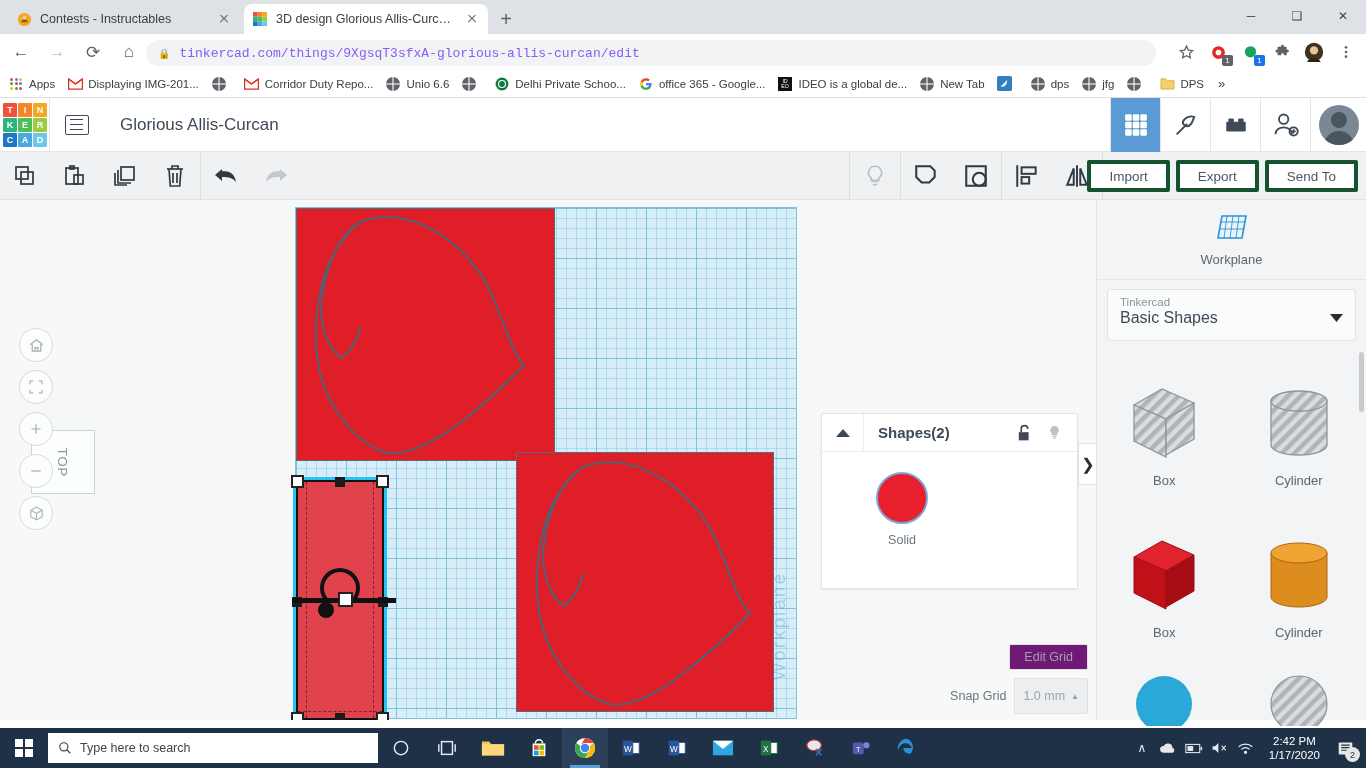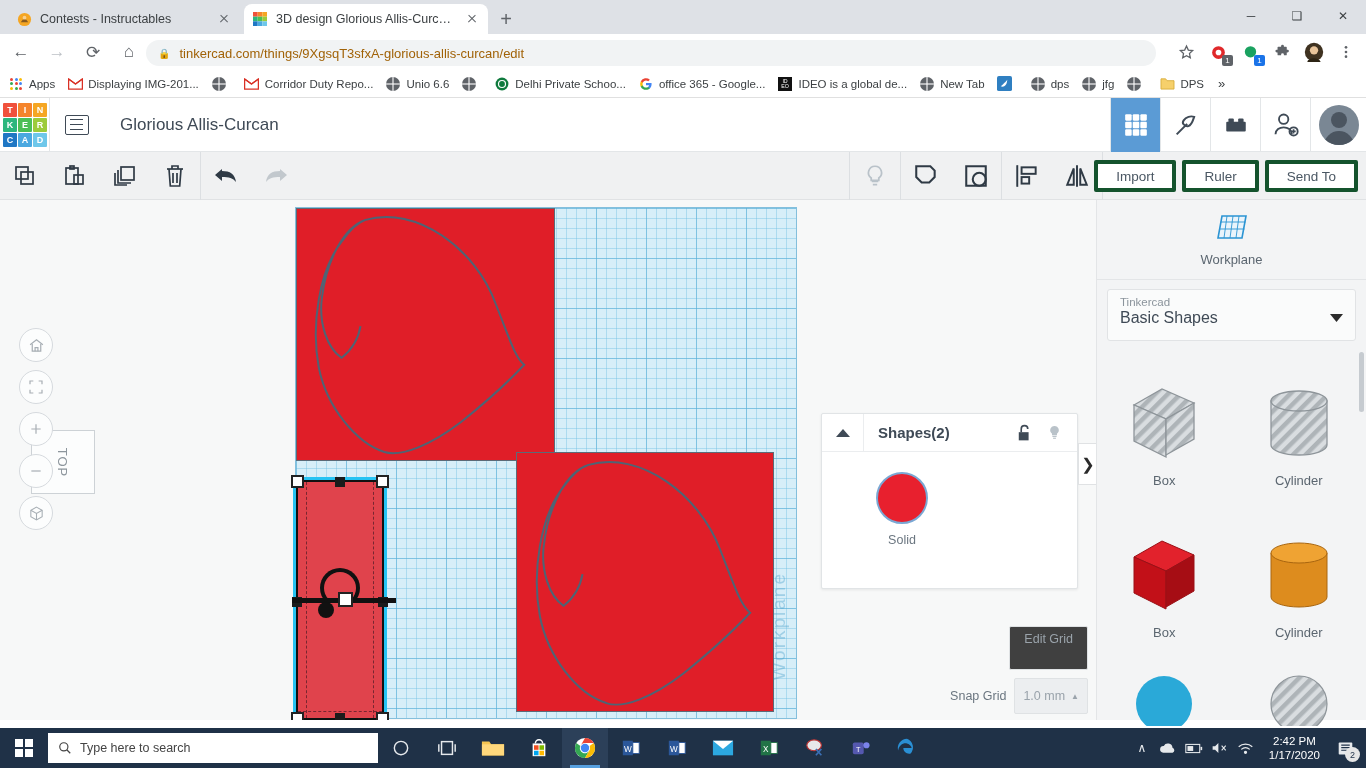--- a/index.html
+++ b/index.html
@@ -51,21 +51,21 @@
   .nav-ico { width: 30px; height: 30px; margin-left: 6px;
              display: flex; align-items: center; justify-content: center;
              color: #5f6368; font-size: 17px; }
   .nav-ico.disabled { color: #bdc1c6; }
   .omnibox {
     position: absolute; left: 146px; top: 6px; width: 1010px; height: 26px;
     background: #f1f3f4; border-radius: 13px;
     display: flex; align-items: center; padding: 0 12px;
   }
   .omnibox .lock { font-size: 10px; color: #5f6368; margin-right: 9px; }
-  .omnibox .url { font-size: 13px; color: #a16207; white-space: nowrap; }
+  .omnibox .url { font-size: 13px; color: #8b5cf6; white-space: nowrap; font-family: Liberation Mono, monospace; }
   .tb-right { position: absolute; right: 4px; top: 4px; display: flex; align-items: center; }
   .tb-ico { width: 28px; height: 28px; margin: 0 2px; position: relative;
             display: flex; align-items: center; justify-content: center; }
   .badge { position: absolute; right: -1px; bottom: 0px; min-width: 11px; height: 11px;
            border-radius: 2px; font-size: 8px; color: #fff; line-height: 11px;
            text-align: center; padding: 0 1px; }
 
   .bookmarks {
     position: absolute; left: 0; top: 70px; width: 1366px; height: 28px;
     background: #fff; display: flex; align-items: center;
@@ -218,22 +218,22 @@
   .sw-circle { width: 52px; height: 52px; border-radius: 50%;
                border: 2px solid #7aa8d4; }
   .sw-solid { background: #e8202e; }
   .sw-hole { background:
       repeating-linear-gradient(-45deg, #a9acae 0 5px, #d6d8d9 5px 10px);
       border-color: #9aa0a6; }
   .sw-lbl { font-size: 12.5px; color: #6b7680; margin-top: 9px; }
   .sw-lbl.blue { color: #5b9bd5; }
 
   .gridctl { position: absolute; right: 8px; bottom: 6px; text-align: right; }
-  .editgrid { display: inline-block; height: 44px; padding: 0 14px;
-              background: #404040; border: 1px solid #dfe2e4; border-radius: 2px;
+  .editgrid { display: inline-block; height: 26px; padding: 0 14px;
+              background: #701a75; border: 1px solid #dfe2e4; border-radius: 2px;
               font-size: 12.5px; color: #9aa3ab; line-height: 24px; }
   .snaprow { display: flex; align-items: center; justify-content: flex-end;
              margin-top: 8px; }
   .snaplbl { font-size: 12.5px; color: #6b7680; margin-right: 8px; }
   .snapsel { height: 26px; padding: 17px 8px; background: #eceef0;
              border: 1px solid #dfe2e4; border-radius: 2px;
              font-size: 12.5px; color: #9aa3ab; display: flex; align-items: center; gap: 6px; }
 
   
   .sidebar {
@@ -640,21 +640,21 @@
     <div class="tb-btn">
       <svg width="26" height="26" viewBox="0 0 24 24" fill="none" stroke="#2f3a45" stroke-width="1.8">
           <path d="M12 2v20"></path>
           <path d="M9 20L3 20 9 5z"></path>
           <path d="M15 20h6L15 5z"></path>
         </svg>
     </div>
     <div class="tb-div"></div>
     <div class="toolbtns">
       <div class="flatbtn">Import</div>
-      <div class="flatbtn">Ruler</div>
+      <div class="flatbtn">Export</div>
       <div class="flatbtn">Send To</div>
     </div>
   </div>
 
   <div class="canvas">
 
     <div class="workplane">
       <div class="wp-label">Workplane</div>
     </div>
 

